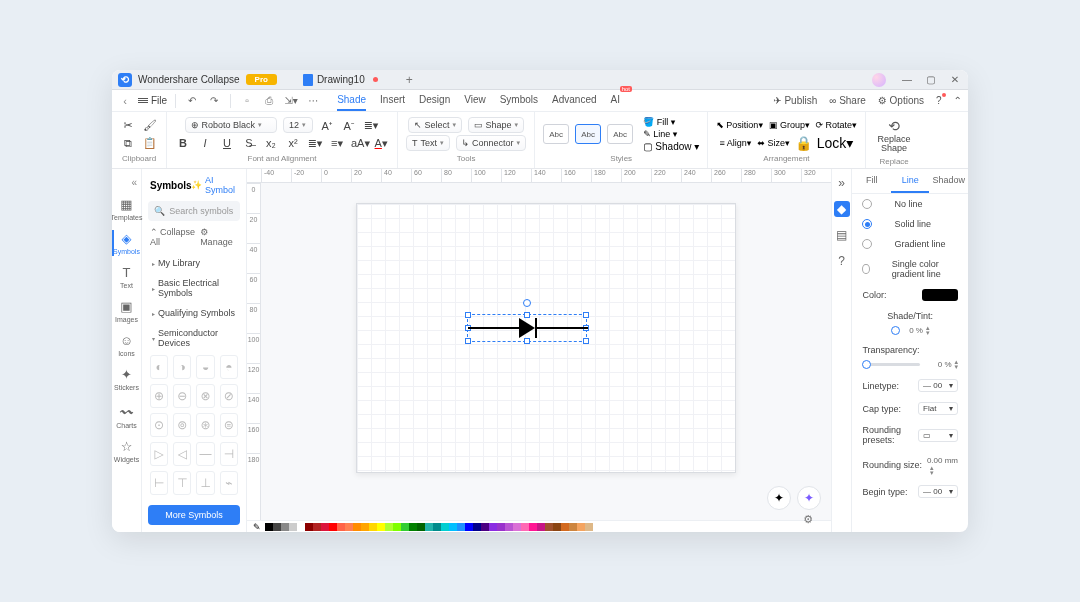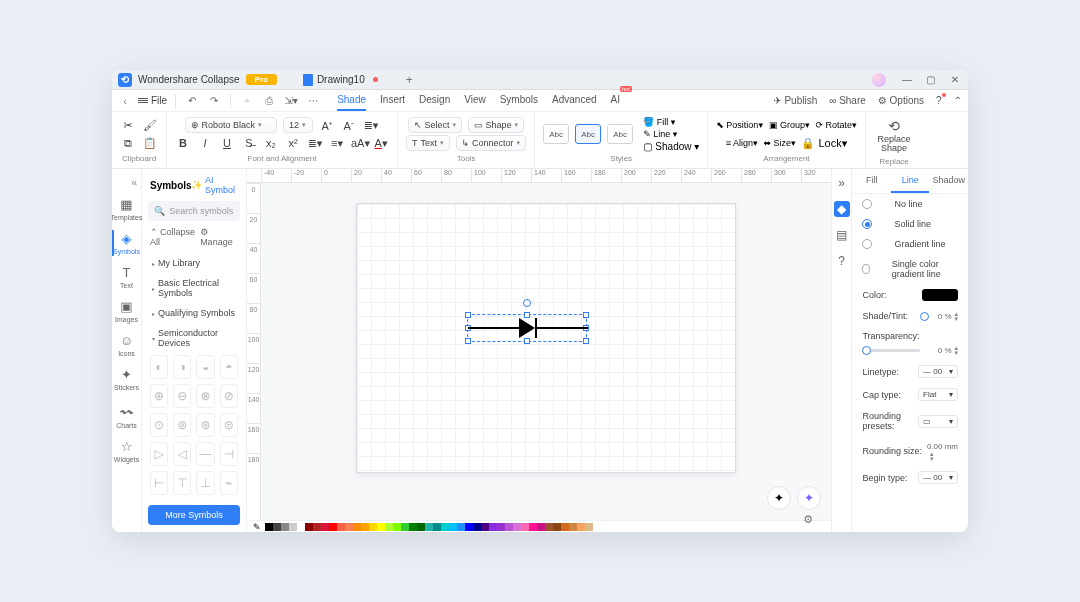--- a/index.html
+++ b/index.html
@@ -224,21 +224,21 @@
     </div>
     <div class="ribbon-group">
       <div class="row">
         <span style="font-size:9px">⬉ <span>Position</span>▾</span>
         <span style="font-size:9px">▣ <span>Group</span>▾</span>
         <span style="font-size:9px">⟳ <span>Rotate</span>▾</span>
       </div>
       <div class="row">
         <span style="font-size:9px">≡ <span>Align</span>▾</span>
         <span style="font-size:9px">⬌ <span>Size</span>▾</span>
-        <span style="font-size:11px">🔒 <span>Lock</span>▾</span>
+        <span style="font-size:14px">🔒 <span>Lock</span>▾</span>
       </div>
       <span class="gtitle">Arrangement</span>
     </div>
     <div class="ribbon-group" style="border-right:none">
       <div class="big-btn">
         <span class="bic">⟲</span>
         <span style="white-space:pre;line-height:9px;text-align:center">Replace
 Shape</span>
       </div>
       <span class="gtitle">Replace</span>
@@ -470,21 +470,21 @@
           <span>Gradient line</span>
         </div>
       <div class="prad">
           <span class="r"></span>
           <span>Single color gradient line</span>
         </div>
       <div class="prow">
           <span>Color:</span>
           <span class="color-box"></span>
         </div>
-      <div class="prow" style="flex-direction:row;align-items:center;gap:4px">
+      <div class="prow" style="flex-direction:column;align-items:center;gap:4px">
         <span>Shade/Tint:</span>
         <div style="display:flex;align-items:center">
             <div class="slider">
               <div class="th" style="left:40%"></div>
             </div>
             <span class="val">0 %</span>
             <span class="spin">
               <span>▴</span>
               <span>▾</span>
             </span>

